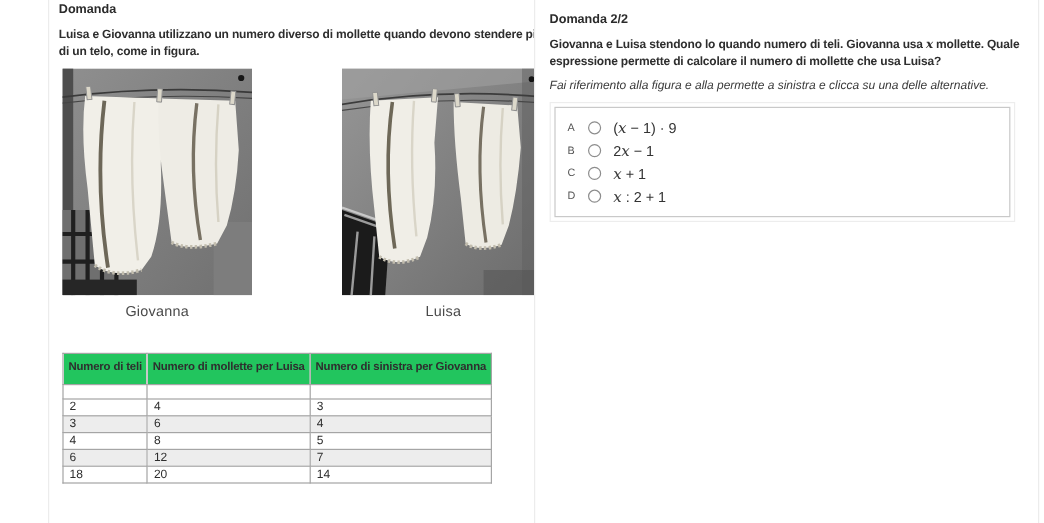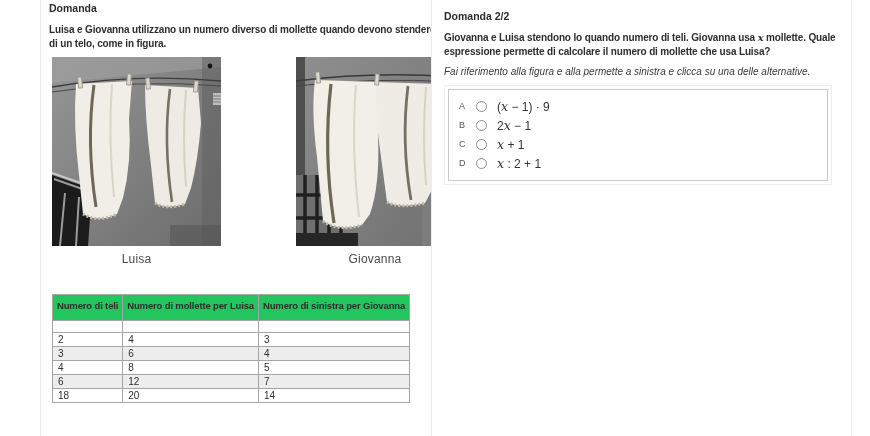--- a/index.html
+++ b/index.html
@@ -2,21 +2,21 @@
 <html><head>
 <meta charset="utf-8">
 <style>
   * { box-sizing: border-box; margin: 0; padding: 0; }
   html, body { width: 870px; height: 436px; background: #ffffff; overflow: hidden; }
   body { font-family: "Liberation Sans", sans-serif; color: #2e2e2e; position: relative; }
 
   .panel { position: absolute; top: 0; height: 436px; background: #fff;
            border-left: 1px solid #ececec; border-right: 1px solid #ececec; }
   #left-panel  { left: 40px;  width: 418px; padding: 2px 8px; }
-  #right-panel { left: 431px; width: 421px; padding: 10px 12px; }
+  #right-panel { left: 445px; width: 421px; padding: 10px 12px; }
 
   .heading { font-size: 10.5px; font-weight: bold; color: #2b2b2b; margin-bottom: 9px; }
   .qtext   { font-size: 10px; font-weight: bold; letter-spacing: -0.15px;
              line-height: 1.38; margin-bottom: 6px; }
   #left-panel .qtext { width: 404px; }
   #right-panel .qtext { width: 392px; margin-bottom: 7px; }
 
   .mathvar { font-family: "DejaVu Serif", serif; font-style: italic; }
 
   .figures { display: flex; gap: 75px; margin: 4px 0 0 3px; }
@@ -45,20 +45,54 @@
   .expr .mathvar { font-size: 12.5px; }
 </style>
 </head>
 <body>
 
 <div class="panel" id="left-panel">
   <div class="heading">Domanda</div>
   <div class="qtext">Luisa e Giovanna utilizzano un numero diverso di mollette quando devono stendere più di un telo, come in figura.</div>
 
   <div class="figures">
+    <div class="figure">
+      <svg class="photo" width="158" height="189" viewBox="0 0 158 189">
+        <defs>
+          <linearGradient id="wgG" x1="0" y1="0" x2="1" y2="1">
+            <stop offset="0" stop-color="#8f8f8f"></stop>
+              <stop offset="1" stop-color="#707070"></stop>
+          </linearGradient>
+        </defs>
+        <rect width="158" height="189" fill="url(#wgG)"></rect>
+        <rect x="0" y="0" width="9" height="189" fill="#4e4e4e"></rect>
+        <rect x="0" y="118" width="46" height="71" fill="#6f6f6f"></rect>
+        <path d="M9,118 V189 M21,118 V189 M33,118 V189 M45,118 V189 M0,138 H46 M0,161 H46" stroke="#1f1f1f" stroke-width="3.5" fill="none"></path>
+        <rect x="0" y="176" width="62" height="13" fill="#262626"></rect>
+        <rect x="126" y="128" width="32" height="61" fill="#7d7d7d"></rect>
+        <path d="M0,24 Q79,14 158,20" stroke="#3a3a3a" stroke-width="1.4" fill="none"></path>
+        <path d="M0,29 Q79,20 158,25" stroke="#454545" stroke-width="1" fill="none"></path>
+        <path d="M19,23 L84,25 L82,80 Q84,128 74,157 L66,168 Q42,175 27,164 L21,100 Q15,55 19,23 Z" fill="#f1efe8"></path>
+        <path d="M35,27 Q27,95 38,166" stroke="#564f3e" stroke-width="3.2" fill="none" opacity="0.85"></path>
+        <path d="M60,28 Q55,90 63,160" stroke="#d9d5c8" stroke-width="2" fill="none"></path>
+        <path d="M27,164 Q42,175 66,168" stroke="#c2bdae" stroke-width="3" stroke-dasharray="2,2" fill="none"></path>
+        <path d="M80,25 L144,27 L147,68 Q145,104 137,131 L129,146 Q104,152 91,145 L85,100 Q79,60 80,25 Z" fill="#eeece5"></path>
+        <path d="M112,29 Q105,85 115,143" stroke="#5a5342" stroke-width="2.8" fill="none" opacity="0.8"></path>
+        <path d="M130,30 Q126,80 130,128" stroke="#d6d2c4" stroke-width="2" fill="none"></path>
+        <path d="M91,145 Q104,152 129,146" stroke="#c2bdae" stroke-width="3" stroke-dasharray="2,2" fill="none"></path>
+        <g fill="#dcd8ca" stroke="#8f8f8f" stroke-width="0.8">
+          <rect x="20" y="15" width="4" height="11" transform="rotate(-6 22 20)"></rect>
+          <rect x="79" y="17" width="4" height="11" transform="rotate(4 81 22)"></rect>
+          <rect x="140" y="19" width="4" height="11" transform="rotate(6 142 24)"></rect>
+        </g>
+        <circle cx="149" cy="8" r="2.6" fill="#161616"></circle>
+      </svg>
+      <div class="caption">Giovanna</div>
+    </div>
+
     <div class="figure">
       <svg class="photo" width="169" height="189" viewBox="0 0 169 189">
         <defs>
           <linearGradient id="wgL" x1="0" y1="0" x2="1" y2="1">
             <stop offset="0" stop-color="#969696"></stop>
               <stop offset="1" stop-color="#6b6b6b"></stop>
           </linearGradient>
         </defs>
         <rect width="169" height="189" fill="url(#wgL)"></rect>
         <polygon points="0,0 169,0 169,10 0,26" fill="#a0a0a0" opacity="0.6"></polygon>
@@ -82,54 +116,20 @@
           <rect x="75" y="17" width="4" height="11" transform="rotate(5 77 22)"></rect>
           <rect x="94" y="21" width="4" height="11" transform="rotate(-5 96 26)"></rect>
           <rect x="142" y="24" width="4" height="11" transform="rotate(6 144 29)"></rect>
         </g>
         <circle cx="158" cy="9" r="2.4" fill="#141414"></circle>
         <rect x="161" y="36" width="8" height="12" fill="#bdbdbd"></rect>
         <path d="M161,39 h8 M161,42 h8 M161,45 h8" stroke="#7e7e7e" stroke-width="1"></path>
       </svg>
       <div class="caption">Luisa</div>
     </div>
-
-    <div class="figure">
-      <svg class="photo" width="158" height="189" viewBox="0 0 158 189">
-        <defs>
-          <linearGradient id="wgG" x1="0" y1="0" x2="1" y2="1">
-            <stop offset="0" stop-color="#8f8f8f"></stop>
-              <stop offset="1" stop-color="#707070"></stop>
-          </linearGradient>
-        </defs>
-        <rect width="158" height="189" fill="url(#wgG)"></rect>
-        <rect x="0" y="0" width="9" height="189" fill="#4e4e4e"></rect>
-        <rect x="0" y="118" width="46" height="71" fill="#6f6f6f"></rect>
-        <path d="M9,118 V189 M21,118 V189 M33,118 V189 M45,118 V189 M0,138 H46 M0,161 H46" stroke="#1f1f1f" stroke-width="3.5" fill="none"></path>
-        <rect x="0" y="176" width="62" height="13" fill="#262626"></rect>
-        <rect x="126" y="128" width="32" height="61" fill="#7d7d7d"></rect>
-        <path d="M0,24 Q79,14 158,20" stroke="#3a3a3a" stroke-width="1.4" fill="none"></path>
-        <path d="M0,29 Q79,20 158,25" stroke="#454545" stroke-width="1" fill="none"></path>
-        <path d="M19,23 L84,25 L82,80 Q84,128 74,157 L66,168 Q42,175 27,164 L21,100 Q15,55 19,23 Z" fill="#f1efe8"></path>
-        <path d="M35,27 Q27,95 38,166" stroke="#564f3e" stroke-width="3.2" fill="none" opacity="0.85"></path>
-        <path d="M60,28 Q55,90 63,160" stroke="#d9d5c8" stroke-width="2" fill="none"></path>
-        <path d="M27,164 Q42,175 66,168" stroke="#c2bdae" stroke-width="3" stroke-dasharray="2,2" fill="none"></path>
-        <path d="M80,25 L144,27 L147,68 Q145,104 137,131 L129,146 Q104,152 91,145 L85,100 Q79,60 80,25 Z" fill="#eeece5"></path>
-        <path d="M112,29 Q105,85 115,143" stroke="#5a5342" stroke-width="2.8" fill="none" opacity="0.8"></path>
-        <path d="M130,30 Q126,80 130,128" stroke="#d6d2c4" stroke-width="2" fill="none"></path>
-        <path d="M91,145 Q104,152 129,146" stroke="#c2bdae" stroke-width="3" stroke-dasharray="2,2" fill="none"></path>
-        <g fill="#dcd8ca" stroke="#8f8f8f" stroke-width="0.8">
-          <rect x="20" y="15" width="4" height="11" transform="rotate(-6 22 20)"></rect>
-          <rect x="79" y="17" width="4" height="11" transform="rotate(4 81 22)"></rect>
-          <rect x="140" y="19" width="4" height="11" transform="rotate(6 142 24)"></rect>
-        </g>
-        <circle cx="149" cy="8" r="2.6" fill="#161616"></circle>
-      </svg>
-      <div class="caption">Giovanna</div>
-    </div>
   </div>
 
   <table>
     <colgroup>
         <col style="width:66px">
         <col style="width:130px">
         <col style="width:146px">
       </colgroup>
     <thead>
       <tr>

